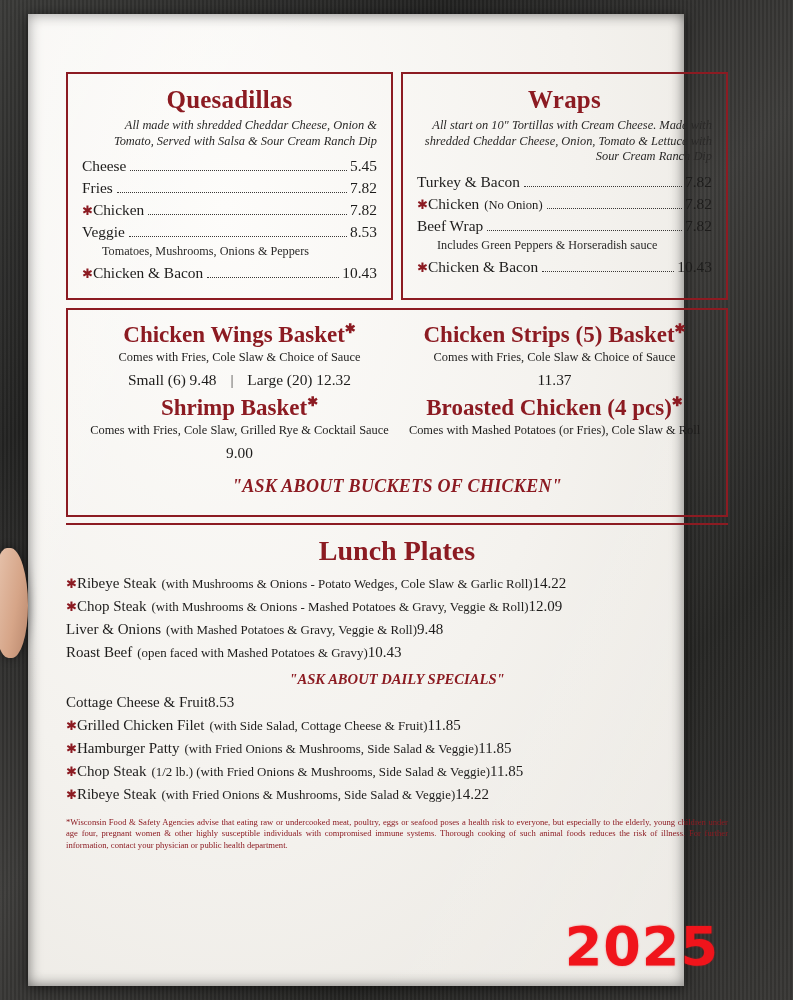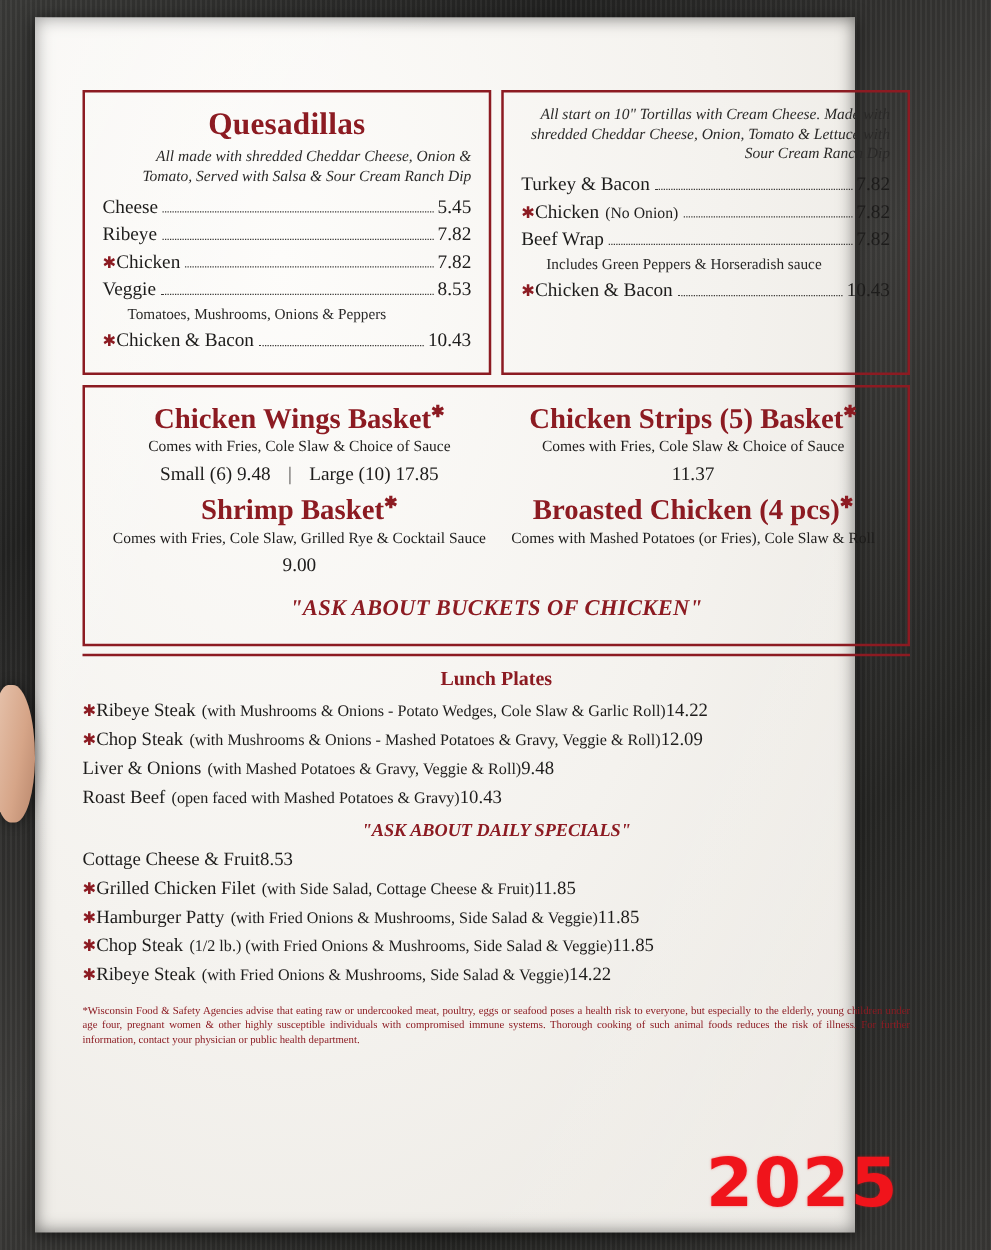--- a/index.html
+++ b/index.html
@@ -80,21 +80,21 @@
   .bk-title{font-size:23px;color:#8c1b22;font-weight:bold;margin:2px 0 2px;}
   .bk-sub{font-size:12.4px;margin:0 0 6px;}
   .bk-price{font-size:15.4px;margin:2px 0 4px;}
   .bk-price .sep{display:inline-block;margin:0 10px;color:#4a4846;}
   .ask{
     text-align:center;font-style:italic;font-weight:bold;font-size:18px;
     color:#8c1b22;margin:10px 0 6px;letter-spacing:.3px;
   }
   .rule{border:0;border-top:2px solid #8c1b22;margin:6px 0 10px;}
   h3.plate{
-    text-align:center;font-size:16px;color:#8c1b22;font-weight:bold;margin:6px 0 8px;
+    text-align:center;font-size:28px;color:#8c1b22;font-weight:bold;margin:6px 0 8px;
   }
   .plate-item{
     display:flex;align-items:baseline;font-size:15px;margin:6px 0;white-space:nowrap;
   }
   .plate-item .desc{font-size:12.9px;}
   .ask2{
     text-align:center;font-style:italic;font-weight:bold;font-size:14.6px;
     color:#8c1b22;margin:10px 0 4px;
   }
   .disclaimer{
@@ -127,21 +127,21 @@
         <h2 class="sec">Quesadillas</h2>
         <p class="sub">All made with shredded Cheddar Cheese, Onion &amp; Tomato, Served with Salsa &amp; Sour Cream Ranch Dip</p>
 
         <div class="item">
           <span class="nm">Cheese</span>
           <span class="dots"></span>
           <span class="pr">5.45</span>
         </div>
 
         <div class="item">
-          <span class="nm">Ribeye</span>
+          <span class="nm">Fries</span>
           <span class="dots"></span>
           <span class="pr">7.82</span>
         </div>
 
         <div class="item">
           <span class="star">✱</span>
           <span class="nm">Chicken</span>
           <span class="dots"></span>
           <span class="pr">7.82</span>
         </div>
@@ -155,20 +155,21 @@
 
         <div class="item">
           <span class="star">✱</span>
           <span class="nm">Chicken &amp; Bacon</span>
           <span class="dots"></span>
           <span class="pr">10.43</span>
         </div>
       </div>
 
       <div class="col box">
+        <h2 class="sec">Wraps</h2>
         <p class="sub">All start on 10" Tortillas with Cream Cheese. Made with shredded Cheddar Cheese, Onion, Tomato &amp; Lettuce with Sour Cream Ranch Dip</p>
 
         <div class="item">
           <span class="nm">Turkey &amp; Bacon</span>
           <span class="dots"></span>
           <span class="pr">7.82</span>
         </div>
 
         <div class="item">
           <span class="star">✱</span>
@@ -195,21 +196,21 @@
     </div>
 
     <div class="box baskets">
       <div class="bk-grid">
         <div class="bk-col">
           <div class="bk-title"><span>Chicken Wings Basket</span><span class="star">✱</span></div>
           <div class="bk-sub">Comes with Fries, Cole Slaw &amp; Choice of Sauce</div>
           <div class="bk-price">
             <span>Small (6)  9.48</span>
             <span class="sep">|</span>
-            <span>Large (10)  17.85</span>
+            <span>Large (20)  12.32</span>
           </div>
         </div>
         <div class="bk-col">
           <div class="bk-title"><span>Chicken Strips (5) Basket</span><span class="star">✱</span></div>
           <div class="bk-sub">Comes with Fries, Cole Slaw &amp; Choice of Sauce</div>
           <div class="bk-price">11.37</div>
         </div>
       </div>
 
       <div class="bk-grid">

